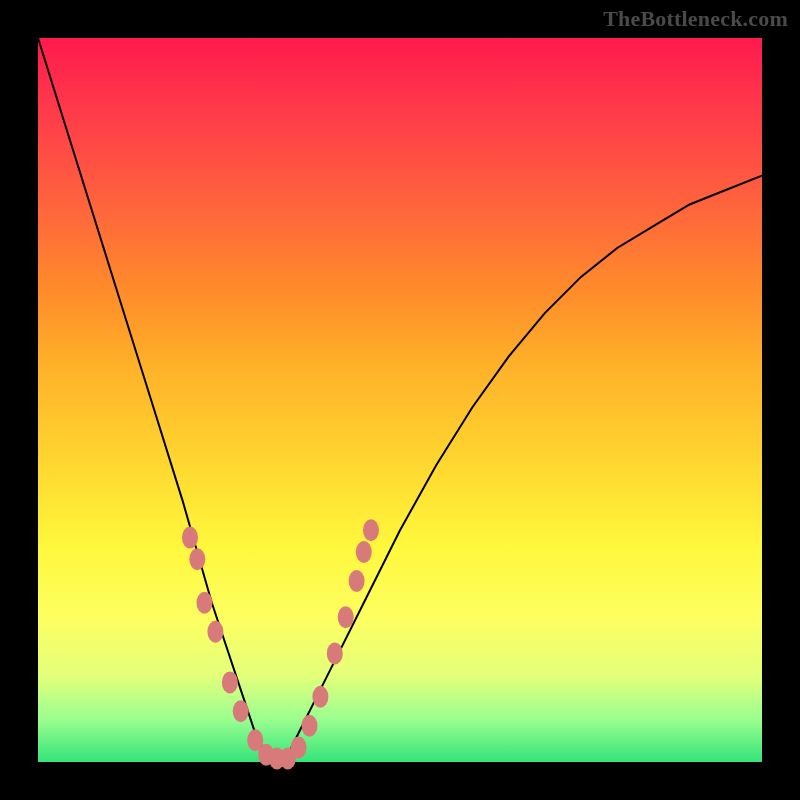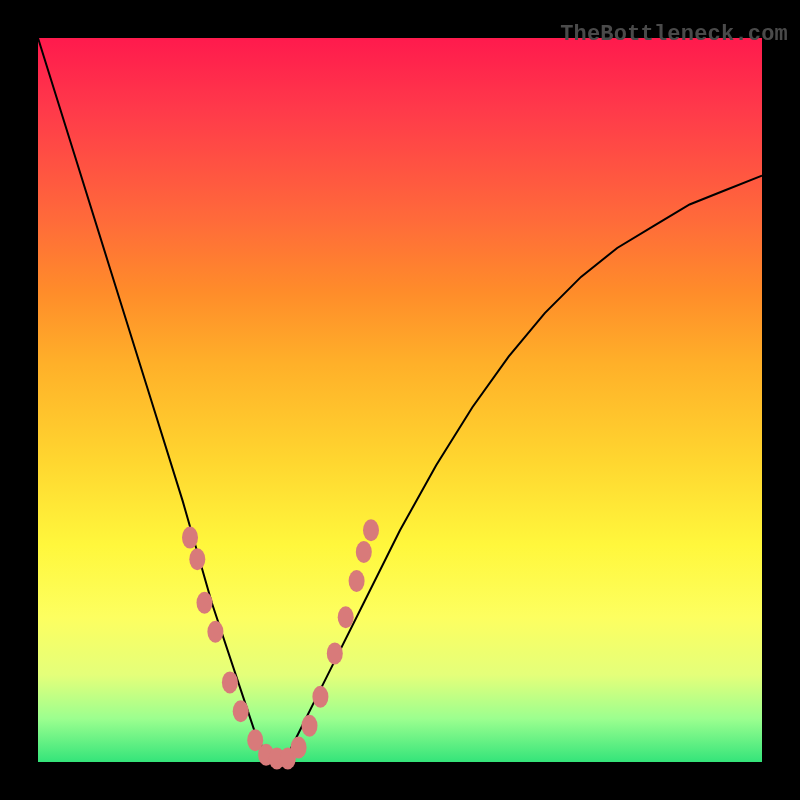--- a/index.html
+++ b/index.html
@@ -26,22 +26,22 @@
       #ffd52f 58%,
       #fff73c 70%,
       #fdff60 80%,
       #e4ff7a 88%,
       #9cff8f 94%,
       #34e47a 100%);
   }
   .watermark {
     position: absolute;
     right: 12px;
-    top: 22px;
-    font-family: Liberation Mono, monospace;
+    top: 6px;
+    font-family: Liberation Serif, serif;
     font-size: 22px;
     font-weight: 600;
     color: #4a4a4a;
     letter-spacing: 0.2px;
   }
   svg.curve {
     position: absolute;
     left: 0;
     top: 0;
   }

